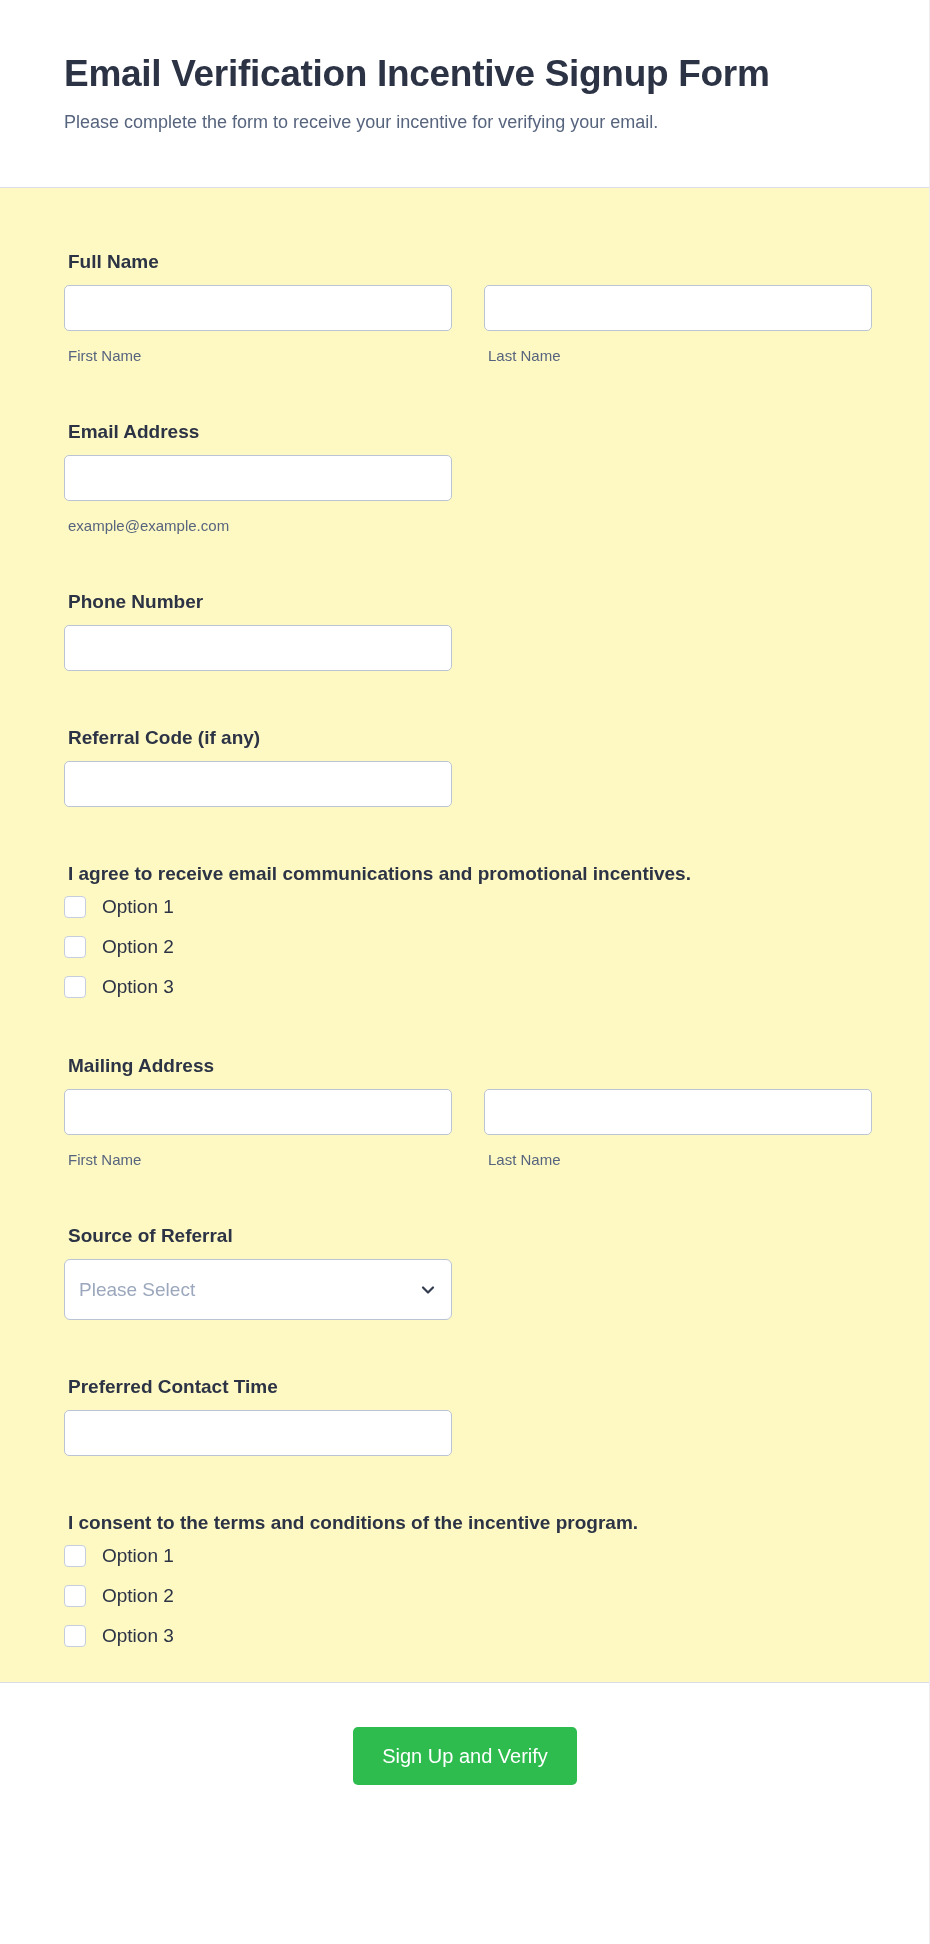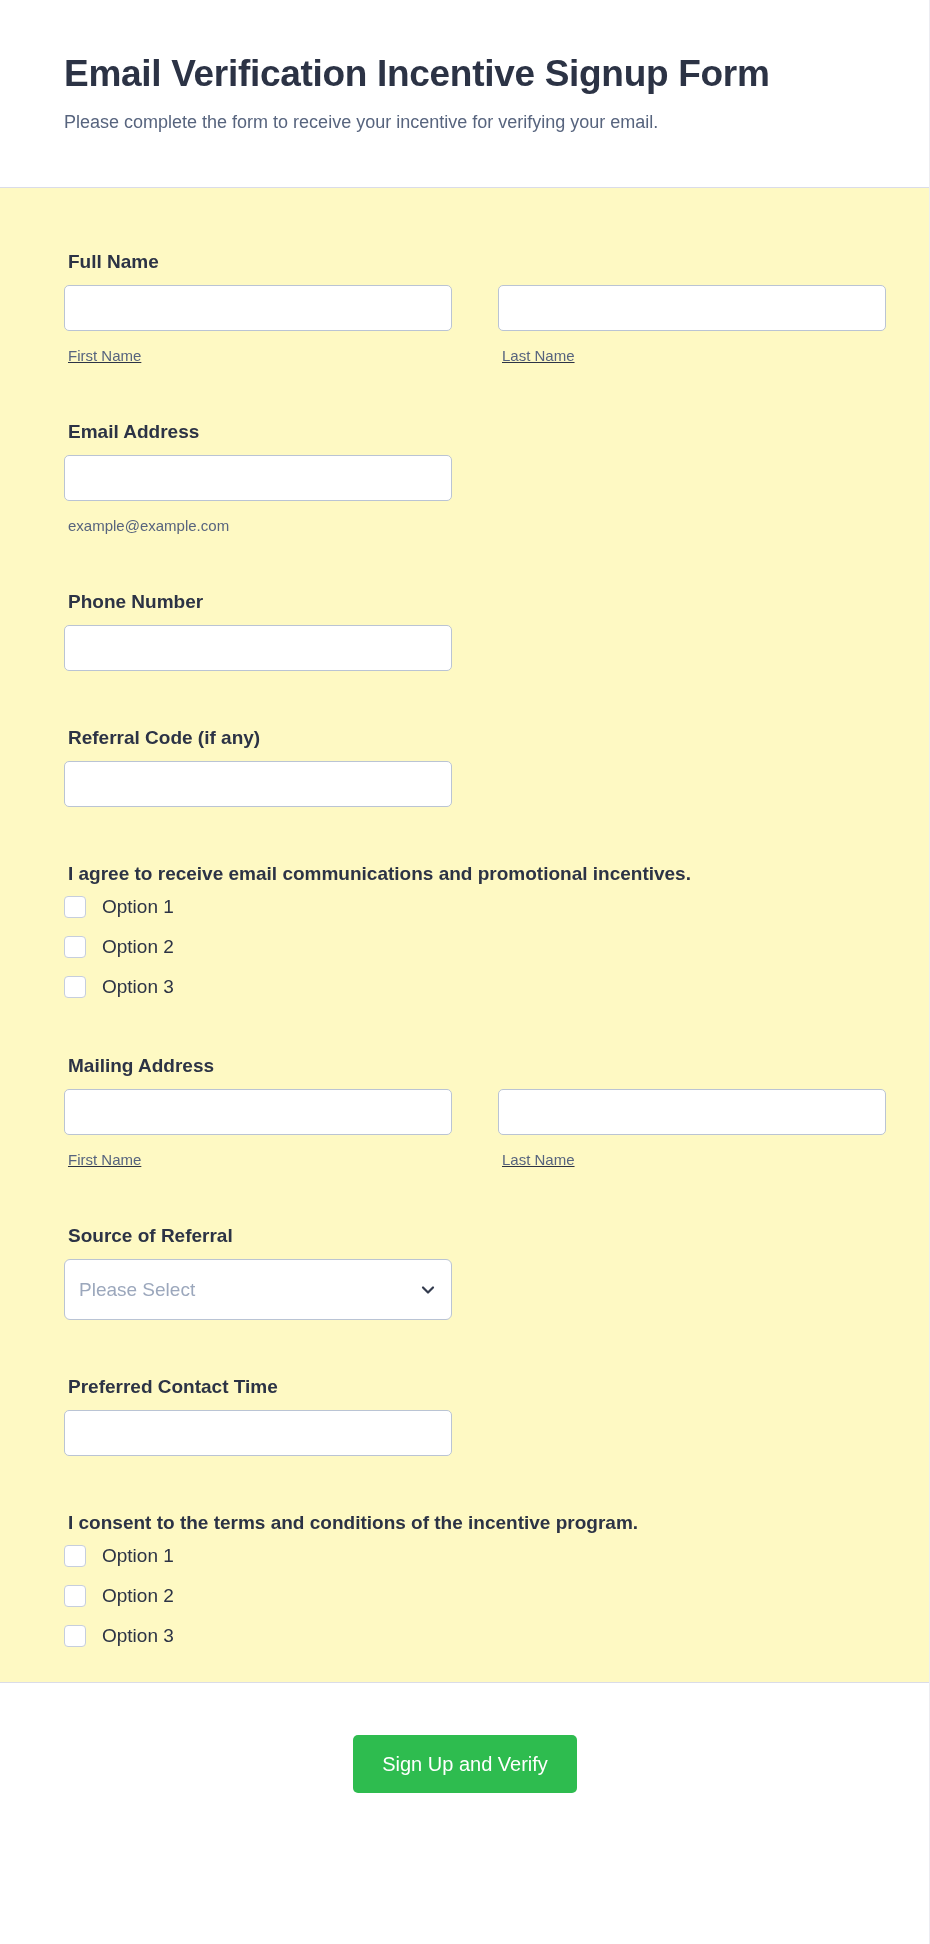--- a/index.html
+++ b/index.html
@@ -29,21 +29,21 @@
   
   .form { padding: 62px 57px 34px 64px; background: #fef9c3; }
   .q { margin-bottom: 55px; }
   .q:last-child { margin-bottom: 0; }
   .q-label {
     display: block; font-size: 19px; line-height: 23px; font-weight: 600;
     color: #2c3345; margin: 0 0 12px 4px;
   }
   .q-check .q-label { margin-bottom: 10px; }
 
-  .row { display: flex; gap: 46px; text-decoration: underline; }
+  .row { display: flex; gap: 32px; }
   .col { width: 388px; flex: none; }
 
   .text-input {
     display: block; width: 388px; height: 46px;
     border: 1.4px solid #bac4d4; border-radius: 5px; background: #ffffff;
     font-family: "Liberation Sans", "DejaVu Sans", sans-serif;
     font-size: 19px; color: #2c3345; padding: 0 14px; outline: none;
   }
   .col .text-input { width: 100%; }
 
@@ -68,21 +68,21 @@
     border: 1.4px solid #bac4d4; border-radius: 6px; background: #ffffff;
     display: flex; align-items: center; justify-content: space-between;
     padding: 0 13px 0 14px; cursor: pointer;
   }
   .select-text { font-size: 19px; color: #9ba7bc; }
   .chevron { width: 20px; height: 20px; display: block; }
 
   
   .footer { border-top: 1px solid #dadce8; padding-top: 36px; background: #ffffff; }
   .submit-btn {
-    display: block; margin: 16px auto; width: 224px; height: 58px;
+    display: block; margin: 8px auto; width: 224px; height: 58px;
     background: #2ebc4f; color: #ffffff; border: none; border-radius: 5px;
     font-family: "Liberation Sans", "DejaVu Sans", sans-serif;
     font-size: 20px; font-weight: 500; cursor: pointer;
   }
 </style>
 </head>
 <body>
 
 <div class="header">
   <h1 class="title">Email Verification Incentive Signup Form</h1>

